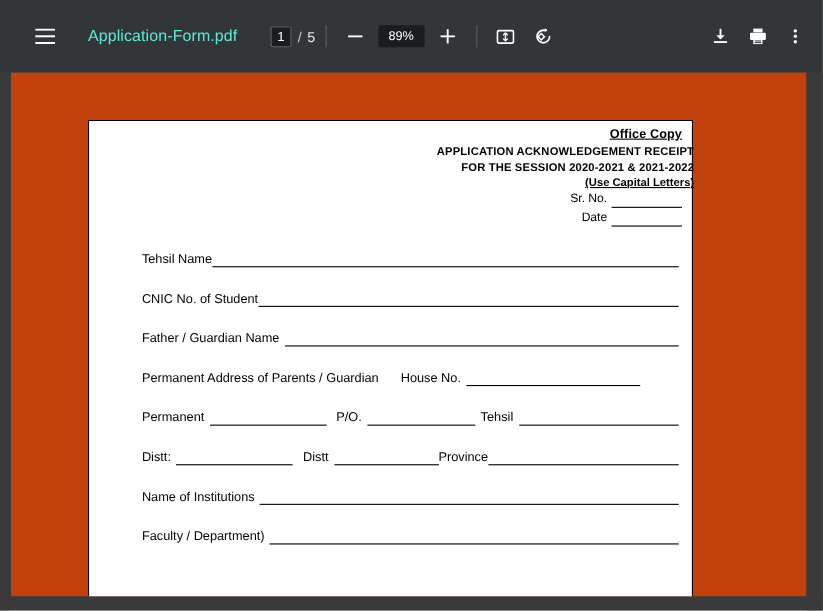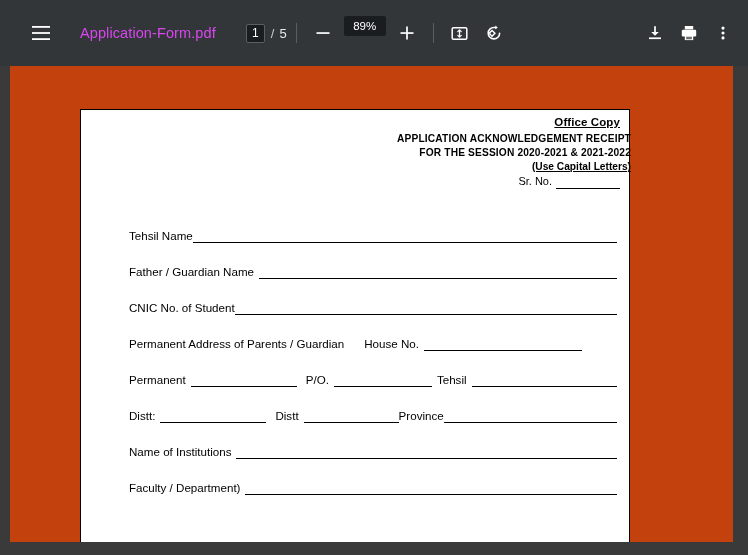--- a/index.html
+++ b/index.html
@@ -59,21 +59,21 @@
     border-radius: 3px;
     cursor: pointer;
     flex: 0 0 auto;
   }
 
   #menu-button { margin-left: 24px; }
 
   #file-name {
     margin-left: 22px;
     font-size: 14.5px;
-    color: #d946ef;
+    color: #5eead4;
     letter-spacing: 0.1px;
     white-space: nowrap;
   }
 
   #page-indicator {
     display: flex;
     align-items: center;
     margin-left: 12px;
     font-size: 13px;
   }
@@ -106,21 +106,21 @@
   .tb-divider {
     width: 1px;
     height: 20px;
     background: #5a5e61;
     margin: 0 9px;
     flex: 0 0 auto;
   }
 
   #zoom-group {
     display: flex;
-    align-items: flex-start;
+    align-items: center;
   }
 
   #zoom-level {
     min-width: 42px;
     height: 20px;
     background: #1a1d1f;
     border-radius: 2px;
     color: #ffffff;
     font-size: 11.5px;
     display: flex;
@@ -387,37 +387,41 @@
           <div class="line1">APPLICATION ACKNOWLEDGEMENT RECEIPT</div>
           <div class="line2">FOR THE SESSION 2020-2021 &amp; 2021-2022</div>
           <div class="line3">(Use Capital Letters)</div>
         </div>
 
         <div id="serial-block">
           <div class="sr-row">
             <span class="sr-label">Sr. No.</span>
             <span class="sr-rule"></span>
           </div>
+          <div class="sr-row">
+            <span class="sr-label">Date</span>
+            <span class="sr-rule"></span>
+          </div>
         </div>
 
         <div id="fields">
 
           <div class="field-row">
             <span class="field-label">Tehsil Name</span>
             <span class="field-rule"></span>
           </div>
 
           <div class="field-row">
+            <span class="field-label">CNIC No. of Student</span>
+            <span class="field-rule"></span>
+          </div>
+
+          <div class="field-row">
             <span class="field-label">Father / Guardian Name</span>
             <span class="gap-sm"></span>
-            <span class="field-rule"></span>
-          </div>
-
-          <div class="field-row">
-            <span class="field-label">CNIC No. of Student</span>
             <span class="field-rule"></span>
           </div>
 
           <div class="field-row">
             <span class="field-label">Permanent Address of Parents / Guardian</span>
             <span class="gap-lg"></span>
             <span class="field-label">House No.</span>
             <span class="gap-sm"></span>
             <span class="field-rule house"></span>
           </div>

